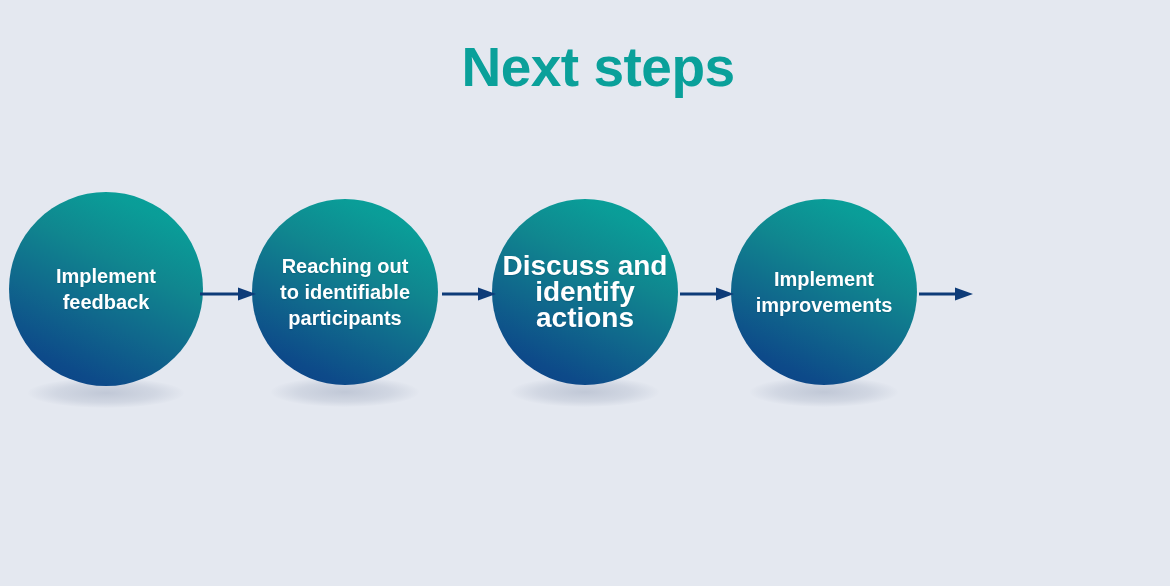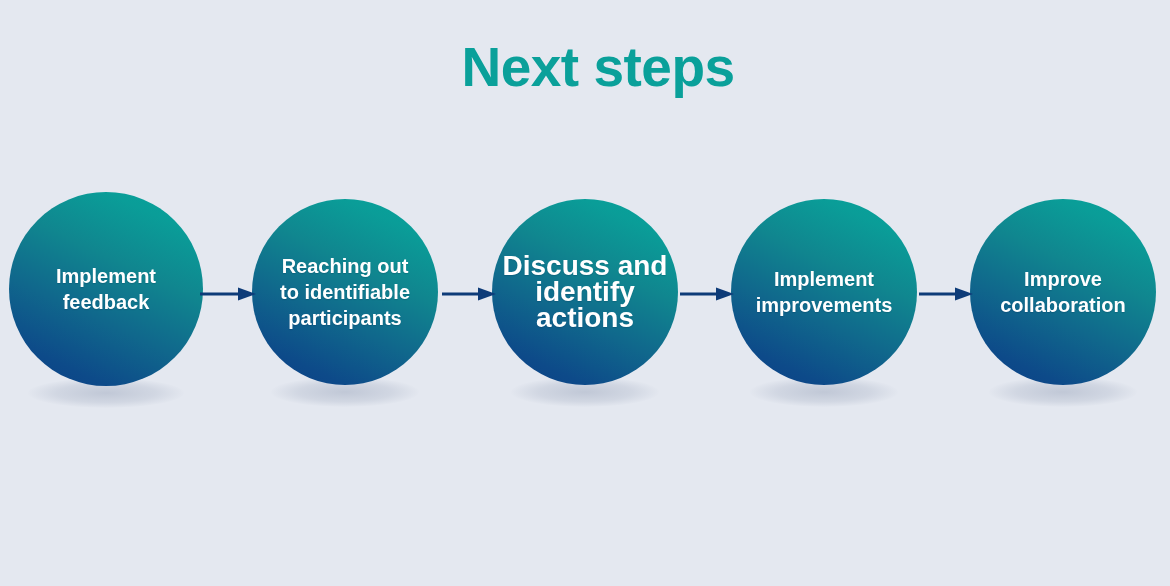--- a/index.html
+++ b/index.html
@@ -118,27 +118,20 @@
 identify actions</div>
         </div>
       </div>
       <div class="node" style="left: 731px; top: 199px; width: 186px; height: 218px; text-decoration: underline;">
         <div class="shadow" style="width: 148.8px; height: 30px; left: 18.6px; top: 178px;"></div>
         <div class="circle" style="width: 186px; height: 186px; left: 0px; top: 0px; font-size: 20px; color: rgb(255, 255, 255);">
           <div class="label">Implement
 improvements</div>
         </div>
       </div>
-      <div class="node" style="left: 970px; top: 199px; width: 186px; height: 218px;">
-        <div class="shadow" style="width: 148.8px; height: 30px; left: 18.6px; top: 178px;"></div>
-        <div class="circle" style="width: 186px; height: 186px; left: 0px; top: 0px; font-size: 20px; color: rgb(255, 255, 255);">
-          <div class="label">Improve
-collaboration</div>
-        </div>
-      </div>
       <svg class="arrow" width="56" height="16" viewBox="0 0 56 16" style="left: 200px; top: 286px;">
         <rect x="0" y="6.5" width="39" height="3" fill="#0d3b78"></rect>
         <polygon points="38,1.5 56,8 38,14.5" fill="#0d3b78"></polygon>
       </svg>
       <svg class="arrow" width="54" height="16" viewBox="0 0 54 16" style="left: 442px; top: 286px;">
         <rect x="0" y="6.5" width="37" height="3" fill="#0d3b78"></rect>
         <polygon points="36,1.5 54,8 36,14.5" fill="#0d3b78"></polygon>
       </svg>
       <svg class="arrow" width="54" height="16" viewBox="0 0 54 16" style="left: 680px; top: 286px;">
         <rect x="0" y="6.5" width="37" height="3" fill="#0d3b78"></rect>

